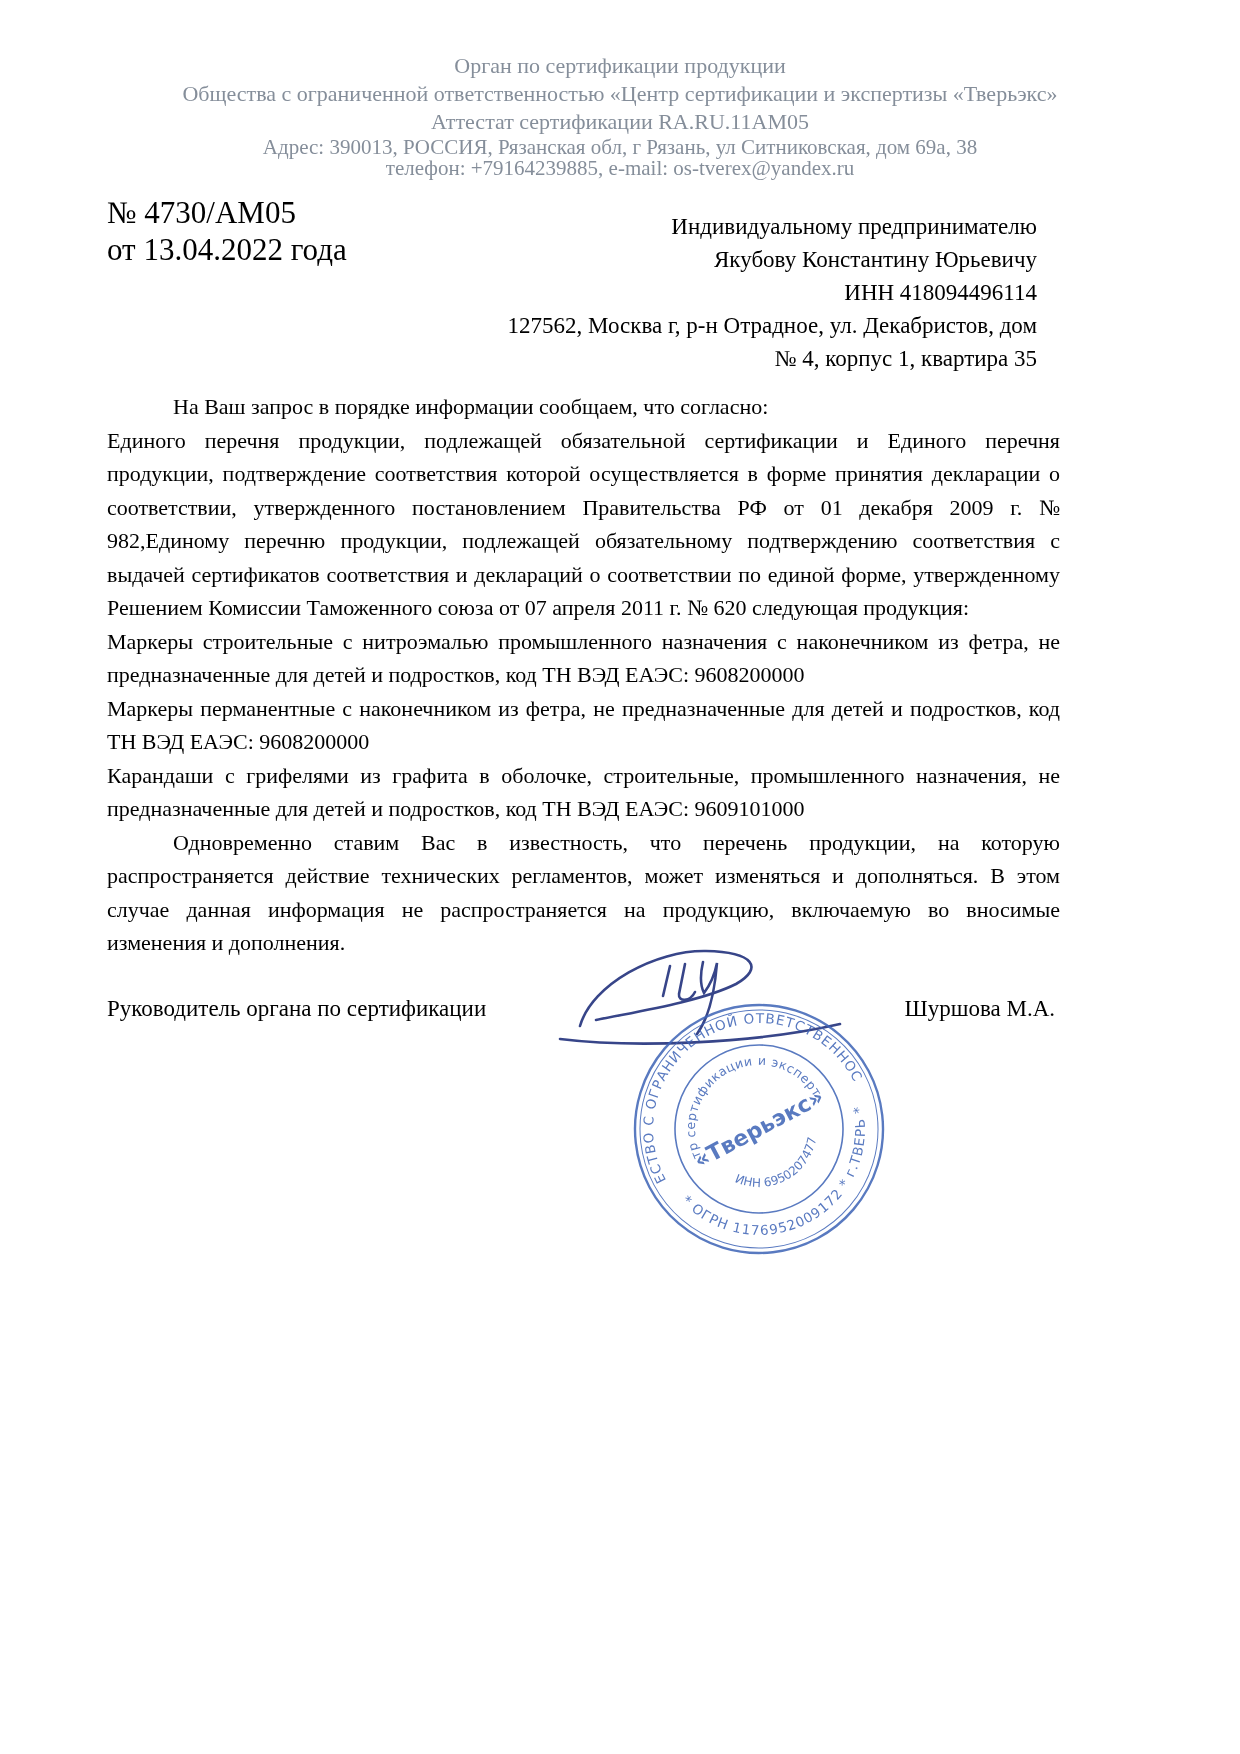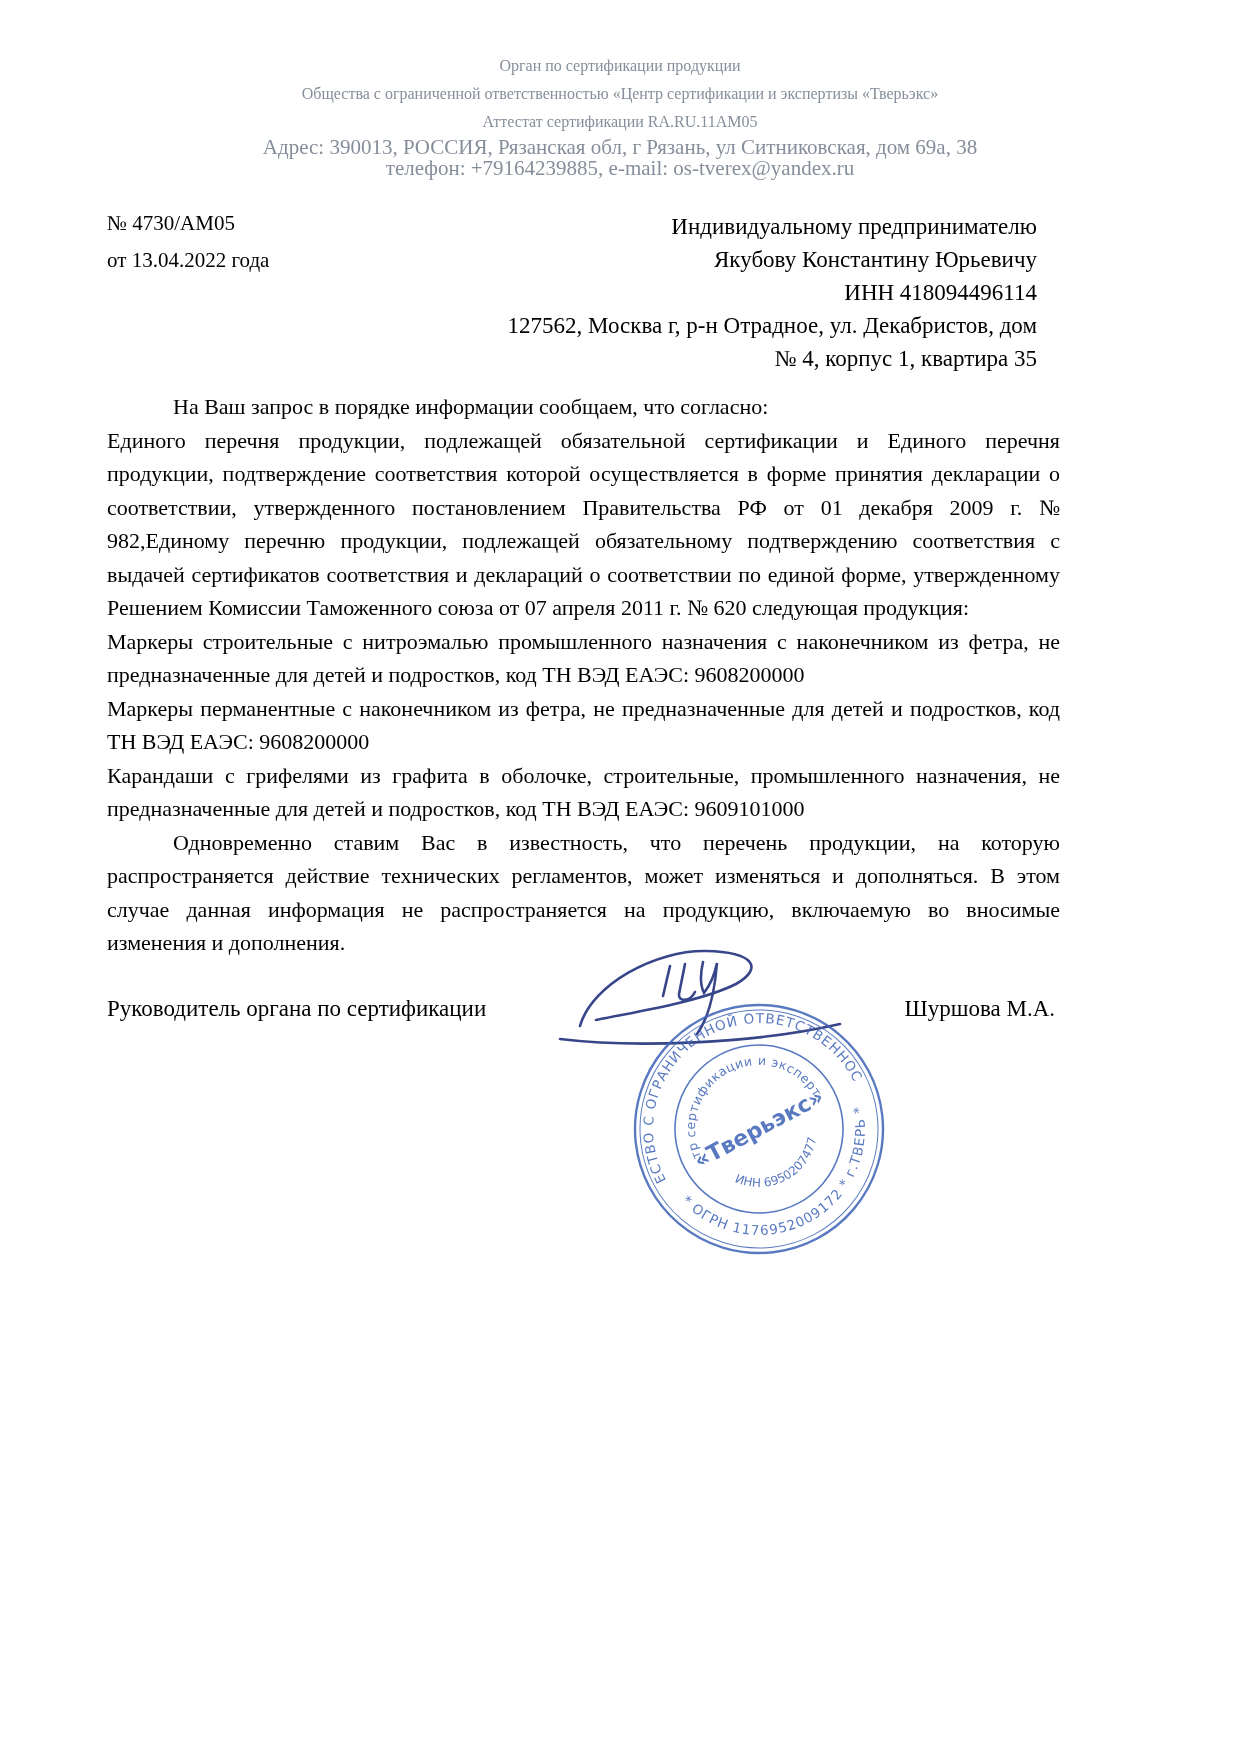--- a/index.html
+++ b/index.html
@@ -3,25 +3,25 @@
 <meta charset="utf-8">
 <style>
   html,body { margin:0; padding:0; background:#ffffff; }
   .page {
     position:relative; width:1240px; height:1754px; margin:0 auto;
     background:#ffffff; overflow:hidden;
     font-family:"Liberation Serif", serif; color:#000;
   }
   
   .letterhead { position:absolute; top:52px; left:0; width:100%; text-align:center; color:#858e9a; }
-  .letterhead .big   { font-size:16px; line-height:28px; }
+  .letterhead .big   { font-size:22px; line-height:28px; }
   .letterhead .small { font-size:21px; line-height:19px; margin-top:2px; }
 
   
-  .ref { position:absolute; left:107px; top:205px; font-size:21px; line-height:37px; }
+  .ref { position:absolute; left:107px; top:194px; font-size:31px; line-height:37px; }
 
   
   .recipient { position:absolute; right:203px; top:210px; width:640px; text-align:right; font-size:23px; line-height:33px; }
 
   
   .bodytext { position:absolute; left:107px; top:390px; width:953px; font-size:22px; line-height:33.5px; text-align:justify; }
   .bodytext p { margin:0; }
   .indent { text-indent:66px; }
   .space-before { margin-top:33px; }
 

